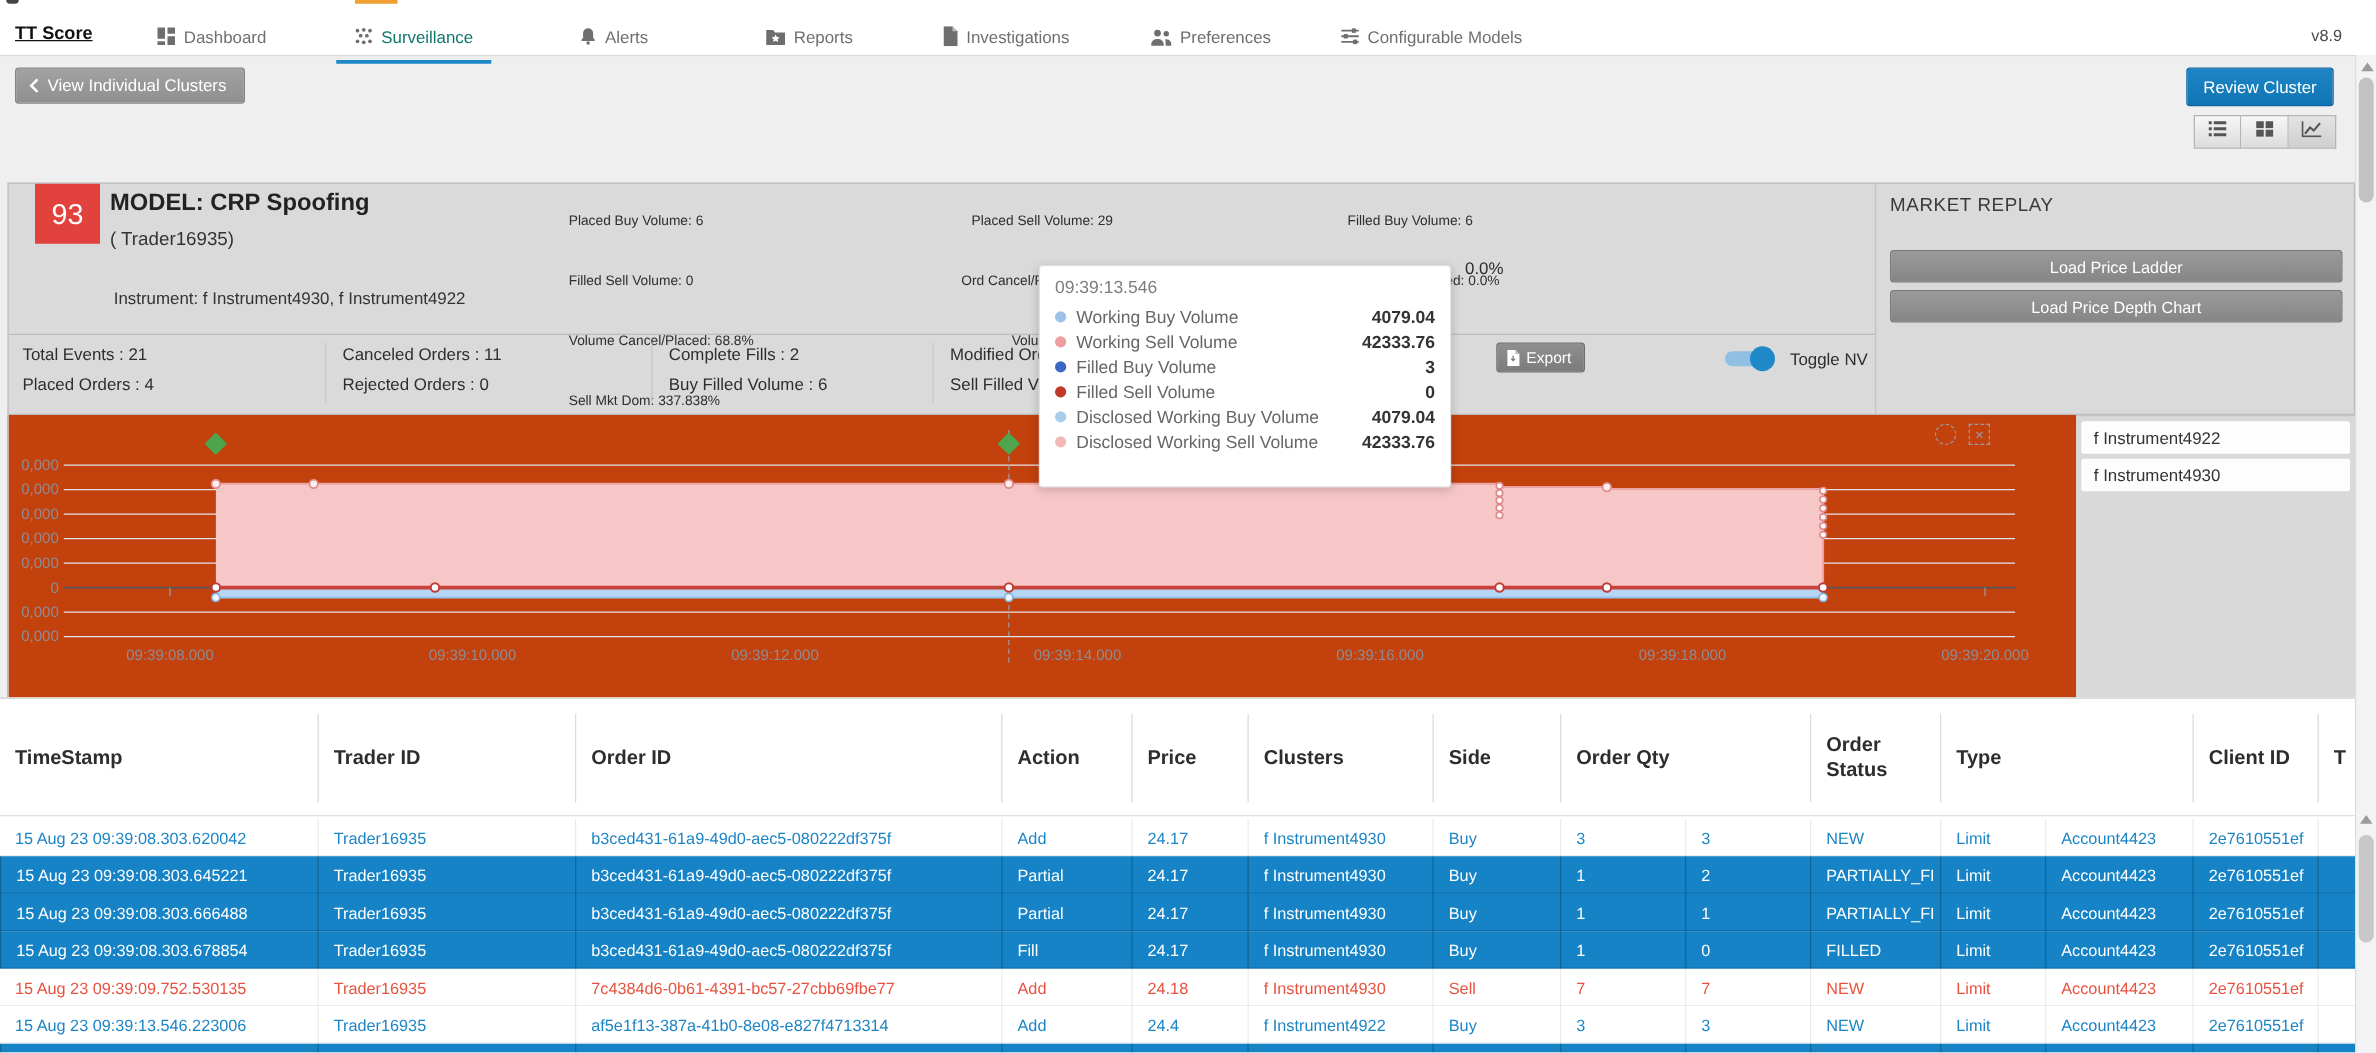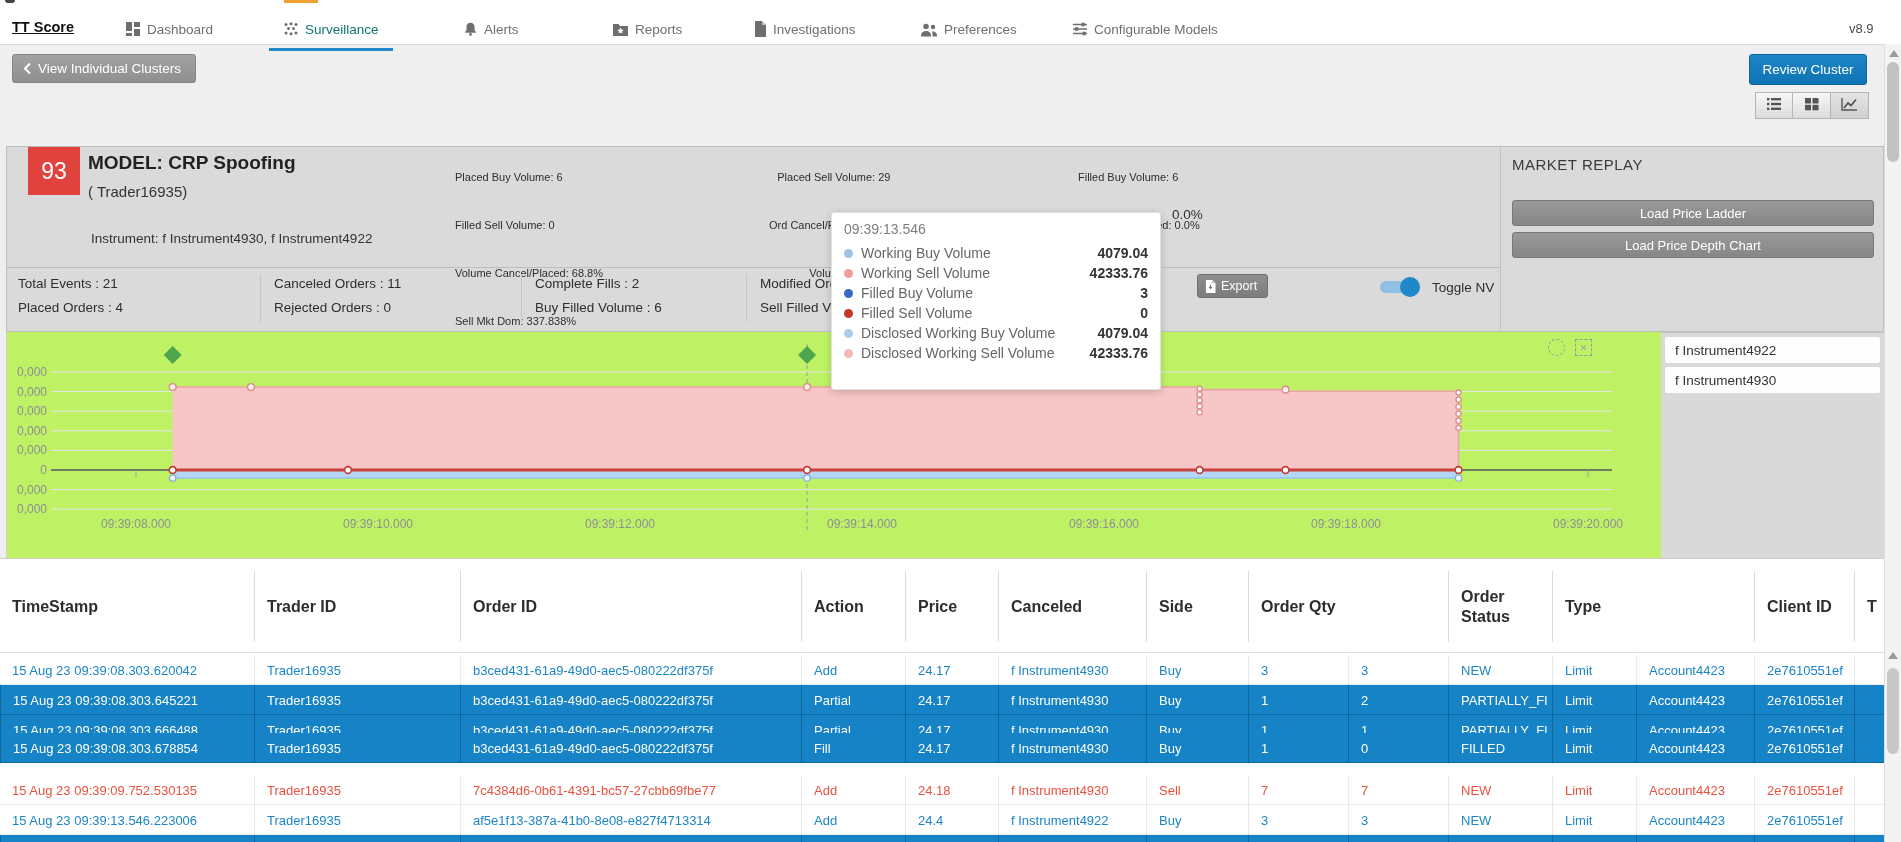--- a/index.html
+++ b/index.html
@@ -52,21 +52,21 @@
   #toggle-knob { position:absolute; right:0; top:-2px; width:20px; height:20px; border-radius:50%; background:#1e88c9; }
   #toggle-label { left:1432px; top:280px; font-size:13.5px; color:#2e2e2e; }
 
   
   #mr-title { left:1512px; top:156px; font-size:15px; color:#3a3a3a; letter-spacing:0.5px; }
   .mr-btn { left:1512px; width:362px; height:26px; background:linear-gradient(#9a9a9a,#868686); border:1px solid #787878; border-radius:3px; color:#fff; font-size:13px; display:flex; align-items:center; justify-content:center; cursor:pointer; }
   #mr-btn-0 { top:200px; }
   #mr-btn-1 { top:232px; }
 
   
-  #chart-panel { left:6px; top:332px; width:1655px; height:226px; background:#bef264; border-left:1px solid #d0d0d0; }
+  #chart-panel { left:6px; top:332px; width:1655px; height:226px; background:#c2410c; border-left:1px solid #d0d0d0; }
   #chart-svg { position:absolute; left:0; top:0; }
   .axis-text { font-size:12px; fill:#8d8d97; font-family:"Liberation Sans",sans-serif; }
   #chart-icons { left:1548px; top:339px; display:flex; gap:10px; }
   .ch-icon { width:17px; height:17px; border:1.5px dashed #9a9aa2; color:#9a9aa2; font-size:9px; display:flex; align-items:center; justify-content:center; cursor:pointer; }
   .ch-icon.round { border-radius:50%; }
 
   
   #legend-panel { left:1661px; top:332px; width:223px; height:226px; background:#d9d9d9; border-top:1px solid #c5c5c5; }
   .legend-row { position:absolute; left:4px; width:215px; height:26px; background:#fdfdfd; border-radius:2px; font-size:13.5px; color:#333; display:flex; align-items:center; padding-left:10px; cursor:pointer; }
 
@@ -416,21 +416,21 @@
       <div class="th" style="left: 460px; width: 341px;">
         <span>Order ID</span>
       </div>
       <div class="th" style="left: 801px; width: 104px;">
         <span>Action</span>
       </div>
       <div class="th" style="left: 905px; width: 93px;">
         <span>Price</span>
       </div>
       <div class="th" style="left: 998px; width: 148px;">
-        <span>Canceled</span>
+        <span>Clusters</span>
       </div>
       <div class="th" style="left: 1146px; width: 102px;">
         <span>Side</span>
       </div>
       <div class="th" style="left: 1248px; width: 100px;">
         <span>Order Qty</span>
       </div>
       <div class="th" style="left: 1448px; width: 104px;">
         <span>Order Status</span>
       </div>
@@ -486,21 +486,21 @@
         <div class="td" style="left: 998px; width: 148px;">f Instrument4930</div>
         <div class="td" style="left: 1146px; width: 102px;">Buy</div>
         <div class="td" style="left: 1248px; width: 100px;">1</div>
         <div class="td" style="left: 1348px; width: 100px;">1</div>
         <div class="td" style="left: 1448px; width: 104px;">PARTIALLY_FI</div>
         <div class="td" style="left: 1552px; width: 84px;">Limit</div>
         <div class="td" style="left: 1636px; width: 118px;">Account4423</div>
         <div class="td" style="left: 1754px; width: 100px;">2e7610551ef</div>
         <div class="td" style="left: 1854px; width: 30px;"></div>
       </div>
-      <div class="trow selected buy" style="top: 174px;">
+      <div class="trow selected buy" style="top: 186px;">
         <div class="td first" style="left: 0px; width: 254px;">15 Aug 23 09:39:08.303.678854</div>
         <div class="td" style="left: 254px; width: 206px;">Trader16935</div>
         <div class="td" style="left: 460px; width: 341px;">b3ced431-61a9-49d0-aec5-080222df375f</div>
         <div class="td" style="left: 801px; width: 104px;">Fill</div>
         <div class="td" style="left: 905px; width: 93px;">24.17</div>
         <div class="td" style="left: 998px; width: 148px;">f Instrument4930</div>
         <div class="td" style="left: 1146px; width: 102px;">Buy</div>
         <div class="td" style="left: 1248px; width: 100px;">1</div>
         <div class="td" style="left: 1348px; width: 100px;">0</div>
         <div class="td" style="left: 1448px; width: 104px; text-align: center;">FILLED</div>

